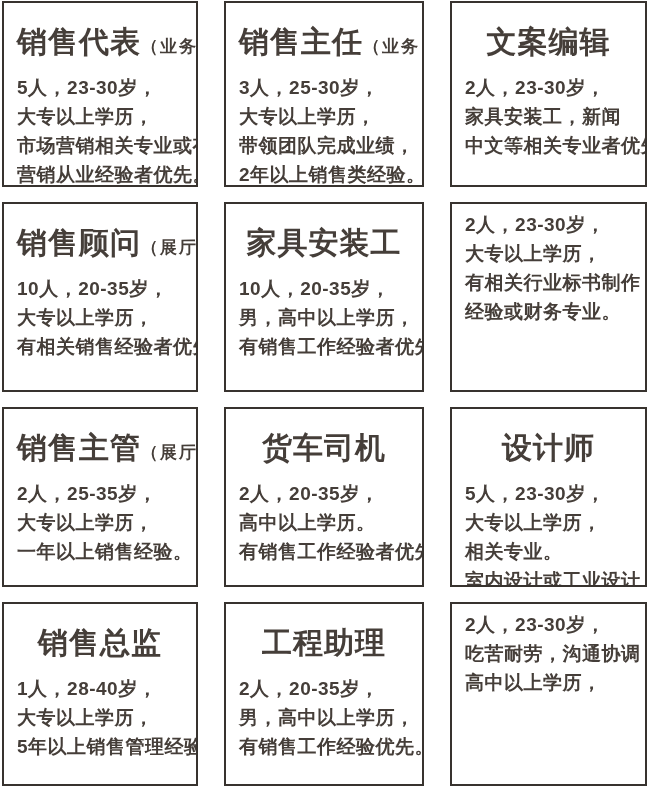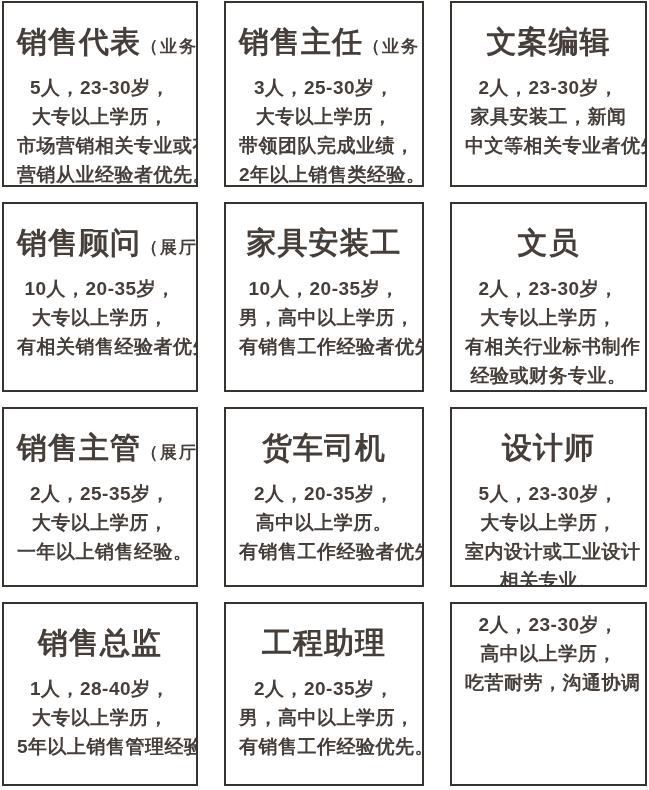--- a/index.html
+++ b/index.html
@@ -39,21 +39,20 @@
     letter-spacing: 1px;
     white-space: nowrap;
   }
   .card-title .title-paren {
     font-size: 17px;
     font-weight: bold;
     letter-spacing: 2px;
   }
   .card-body {
     color: #453e39;
-    text-align: center;
   }
   .card-body .line {
     font-size: 19px;
     line-height: 29px;
     font-weight: bold;
     letter-spacing: 0.5px;
     white-space: nowrap;
   }
 </style>
 </head>
@@ -102,21 +101,20 @@
   <section class="card">
     <h2 class="card-title"><span class="title-main">家具安装工</span><span class="title-paren"></span></h2>
     <div class="card-body">
           <div class="line">10人，20-35岁，</div>
           <div class="line">男，高中以上学历，</div>
           <div class="line">有销售工作经验者优先。</div>
         </div>
   </section>
 
   <section class="card">
-    <h2 class="card-title"><span class="title-main">文员</span><span class="title-paren"></span></h2>
     <div class="card-body">
           <div class="line">2人，23-30岁，</div>
           <div class="line">大专以上学历，</div>
           <div class="line">有相关行业标书制作，</div>
           <div class="line">经验或财务专业。</div>
         </div>
   </section>
 
   <section class="card">
     <h2 class="card-title"><span class="title-main">销售主管</span><span class="title-paren">（展厅）</span></h2>
@@ -134,22 +132,22 @@
           <div class="line">高中以上学历。</div>
           <div class="line">有销售工作经验者优先。</div>
         </div>
   </section>
 
   <section class="card">
     <h2 class="card-title"><span class="title-main">设计师</span><span class="title-paren"></span></h2>
     <div class="card-body">
           <div class="line">5人，23-30岁，</div>
           <div class="line">大专以上学历，</div>
+          <div class="line">相关专业。</div>
           <div class="line">室内设计或工业设计</div>
-          <div class="line">相关专业。</div>
         </div>
   </section>
 
   <section class="card">
     <h2 class="card-title"><span class="title-main">销售总监</span><span class="title-paren"></span></h2>
     <div class="card-body">
           <div class="line">1人，28-40岁，</div>
           <div class="line">大专以上学历，</div>
           <div class="line">5年以上销售管理经验。</div>
         </div>
@@ -160,18 +158,18 @@
     <div class="card-body">
           <div class="line">2人，20-35岁，</div>
           <div class="line">男，高中以上学历，</div>
           <div class="line">有销售工作经验优先。</div>
         </div>
   </section>
 
   <section class="card">
     <div class="card-body">
           <div class="line">2人，23-30岁，</div>
+          <div class="line">吃苦耐劳，沟通协调</div>
           <div class="line">高中以上学历，</div>
-          <div class="line">吃苦耐劳，沟通协调</div>
         </div>
   </section>
 </div>
 </div>
 
 </body></html>

